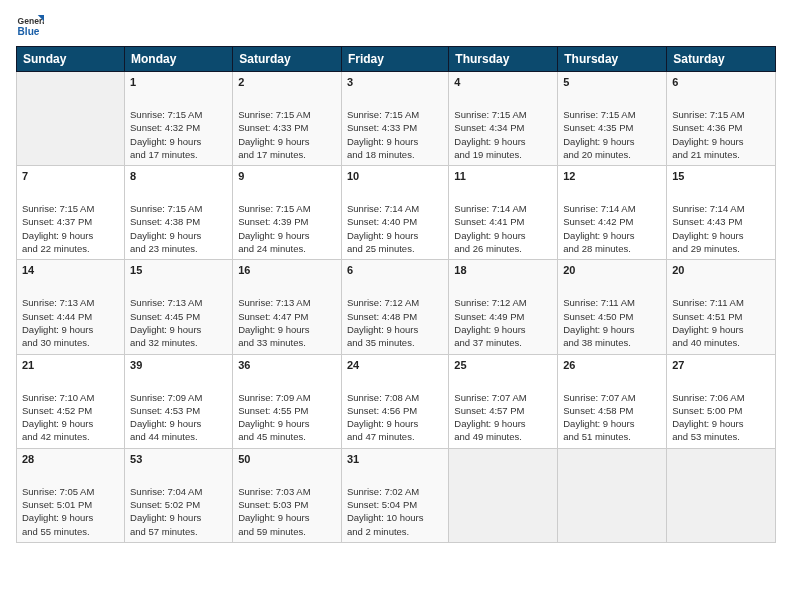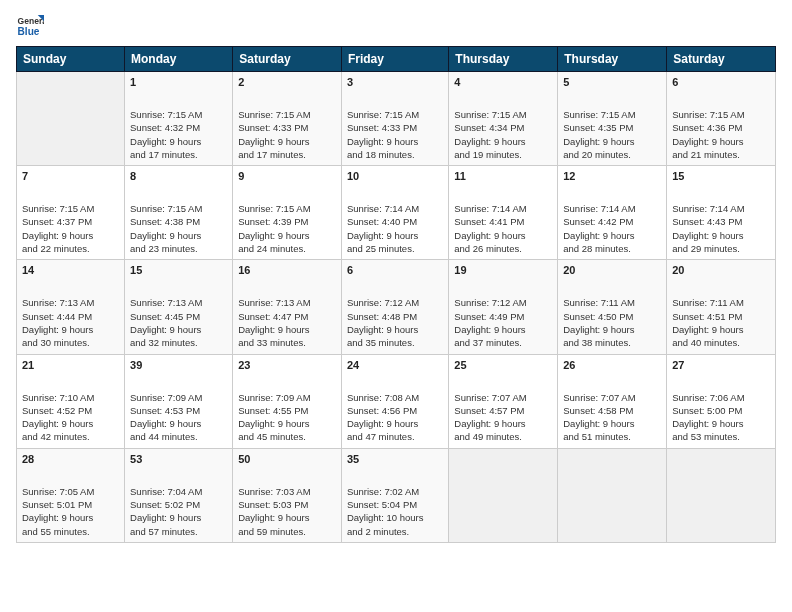--- a/index.html
+++ b/index.html
@@ -184,21 +184,21 @@
           </td>
           <td>
             <span class="day-number">16</span>
             <div class="day-info">Sunrise: 7:13 AM<br>Sunset: 4:47 PM<br>Daylight: 9 hours<br>and 33 minutes.</div>
           </td>
           <td>
             <span class="day-number">6</span>
             <div class="day-info">Sunrise: 7:12 AM<br>Sunset: 4:48 PM<br>Daylight: 9 hours<br>and 35 minutes.</div>
           </td>
           <td>
-            <span class="day-number">19</span>
+            <span class="day-number">18</span>
             <div class="day-info">Sunrise: 7:12 AM<br>Sunset: 4:49 PM<br>Daylight: 9 hours<br>and 37 minutes.</div>
           </td>
           <td>
             <span class="day-number">20</span>
             <div class="day-info">Sunrise: 7:11 AM<br>Sunset: 4:50 PM<br>Daylight: 9 hours<br>and 38 minutes.</div>
           </td>
           <td>
             <span class="day-number">20</span>
             <div class="day-info">Sunrise: 7:11 AM<br>Sunset: 4:51 PM<br>Daylight: 9 hours<br>and 40 minutes.</div>
           </td>
@@ -206,21 +206,21 @@
         <tr>
           <td>
             <span class="day-number">21</span>
             <div class="day-info">Sunrise: 7:10 AM<br>Sunset: 4:52 PM<br>Daylight: 9 hours<br>and 42 minutes.</div>
           </td>
           <td>
             <span class="day-number">39</span>
             <div class="day-info">Sunrise: 7:09 AM<br>Sunset: 4:53 PM<br>Daylight: 9 hours<br>and 44 minutes.</div>
           </td>
           <td>
-            <span class="day-number">23</span>
+            <span class="day-number">36</span>
             <div class="day-info">Sunrise: 7:09 AM<br>Sunset: 4:55 PM<br>Daylight: 9 hours<br>and 45 minutes.</div>
           </td>
           <td>
             <span class="day-number">24</span>
             <div class="day-info">Sunrise: 7:08 AM<br>Sunset: 4:56 PM<br>Daylight: 9 hours<br>and 47 minutes.</div>
           </td>
           <td>
             <span class="day-number">25</span>
             <div class="day-info">Sunrise: 7:07 AM<br>Sunset: 4:57 PM<br>Daylight: 9 hours<br>and 49 minutes.</div>
           </td>
@@ -240,21 +240,21 @@
           </td>
           <td>
             <span class="day-number">53</span>
             <div class="day-info">Sunrise: 7:04 AM<br>Sunset: 5:02 PM<br>Daylight: 9 hours<br>and 57 minutes.</div>
           </td>
           <td>
             <span class="day-number">50</span>
             <div class="day-info">Sunrise: 7:03 AM<br>Sunset: 5:03 PM<br>Daylight: 9 hours<br>and 59 minutes.</div>
           </td>
           <td>
-            <span class="day-number">35</span>
+            <span class="day-number">31</span>
             <div class="day-info">Sunrise: 7:02 AM<br>Sunset: 5:04 PM<br>Daylight: 10 hours<br>and 2 minutes.</div>
           </td>
           <td class="empty-cell"></td>
           <td class="empty-cell"></td>
           <td class="empty-cell"></td>
         </tr>
       </tbody>
   </table>
 </div>
 

